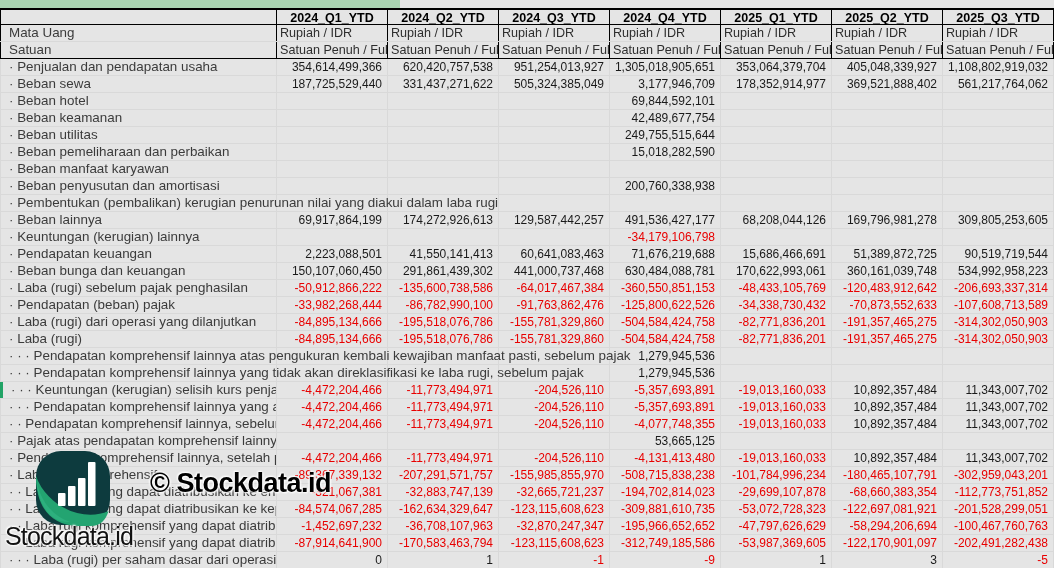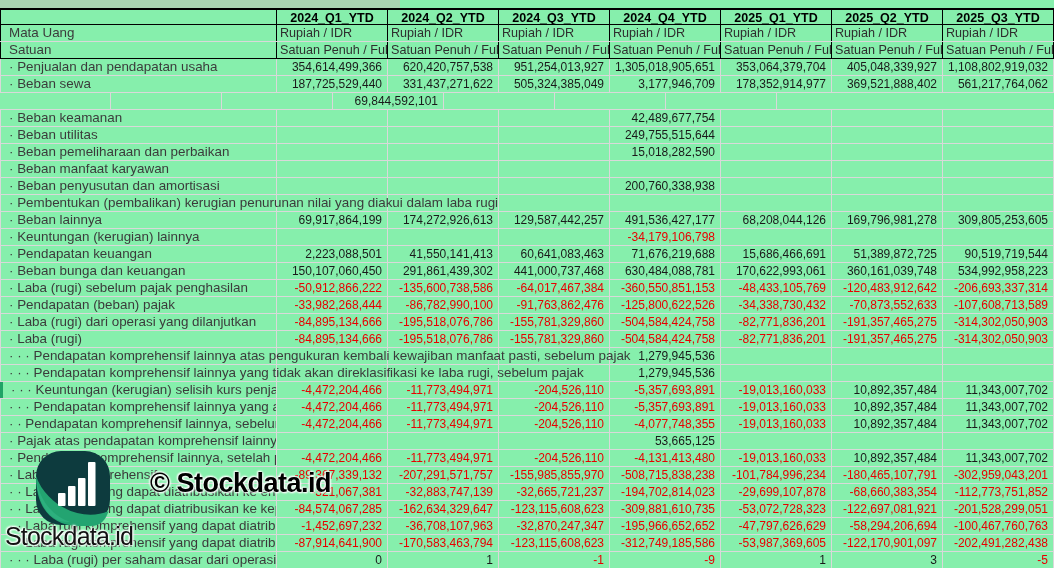--- a/index.html
+++ b/index.html
@@ -1,18 +1,18 @@
 <!DOCTYPE html>
 <html><head>
 <meta charset="utf-8">
 <style>
   html,body{margin:0;padding:0;background:#fff;}
   #stage{
     position:relative;width:1054px;height:568px;overflow:hidden;
-    font-family:"Liberation Sans",sans-serif;background:#86efac;
+    font-family:"Liberation Sans",sans-serif;background:#e5e5e5;
   }
   #topstrip{position:absolute;left:0;top:0;height:8px;background:#a9d5b2;}
   #grid{position:absolute;left:0;top:8px;width:1054px;}
   .row{display:flex;height:17px;box-sizing:border-box;border-bottom:1px solid #d9d9d9;}
   .cell{box-sizing:border-box;overflow:hidden;white-space:nowrap;line-height:16px;}
   .lbl{width:277px;flex:0 0 277px;padding-left:8px;font-size:13.4px;color:#3b3b3b;
        border-left:1px solid #d9d9d9;border-right:1px solid #d9d9d9;}
   .val{width:111px;flex:0 0 111px;text-align:right;padding-right:5px;
        font-size:12px;color:#1a1a1a;border-right:1px solid #d9d9d9;}
   .neg{color:#e80000;}
@@ -96,20 +96,21 @@
           <div class="cell lbl">· Beban sewa</div>
           <div class="cell val">187,725,529,440</div>
           <div class="cell val">331,437,271,622</div>
           <div class="cell val">505,324,385,049</div>
           <div class="cell val">3,177,946,709</div>
           <div class="cell val">178,352,914,977</div>
           <div class="cell val">369,521,888,402</div>
           <div class="cell val">561,217,764,062</div>
         </div>
         <div class="row data-row">
+          <div class="cell lbl">· Beban hotel</div>
           <div class="cell val"></div>
           <div class="cell val"></div>
           <div class="cell val"></div>
           <div class="cell val">69,844,592,101</div>
           <div class="cell val"></div>
           <div class="cell val"></div>
           <div class="cell val"></div>
         </div>
         <div class="row data-row">
           <div class="cell lbl">· Beban keamanan</div>

